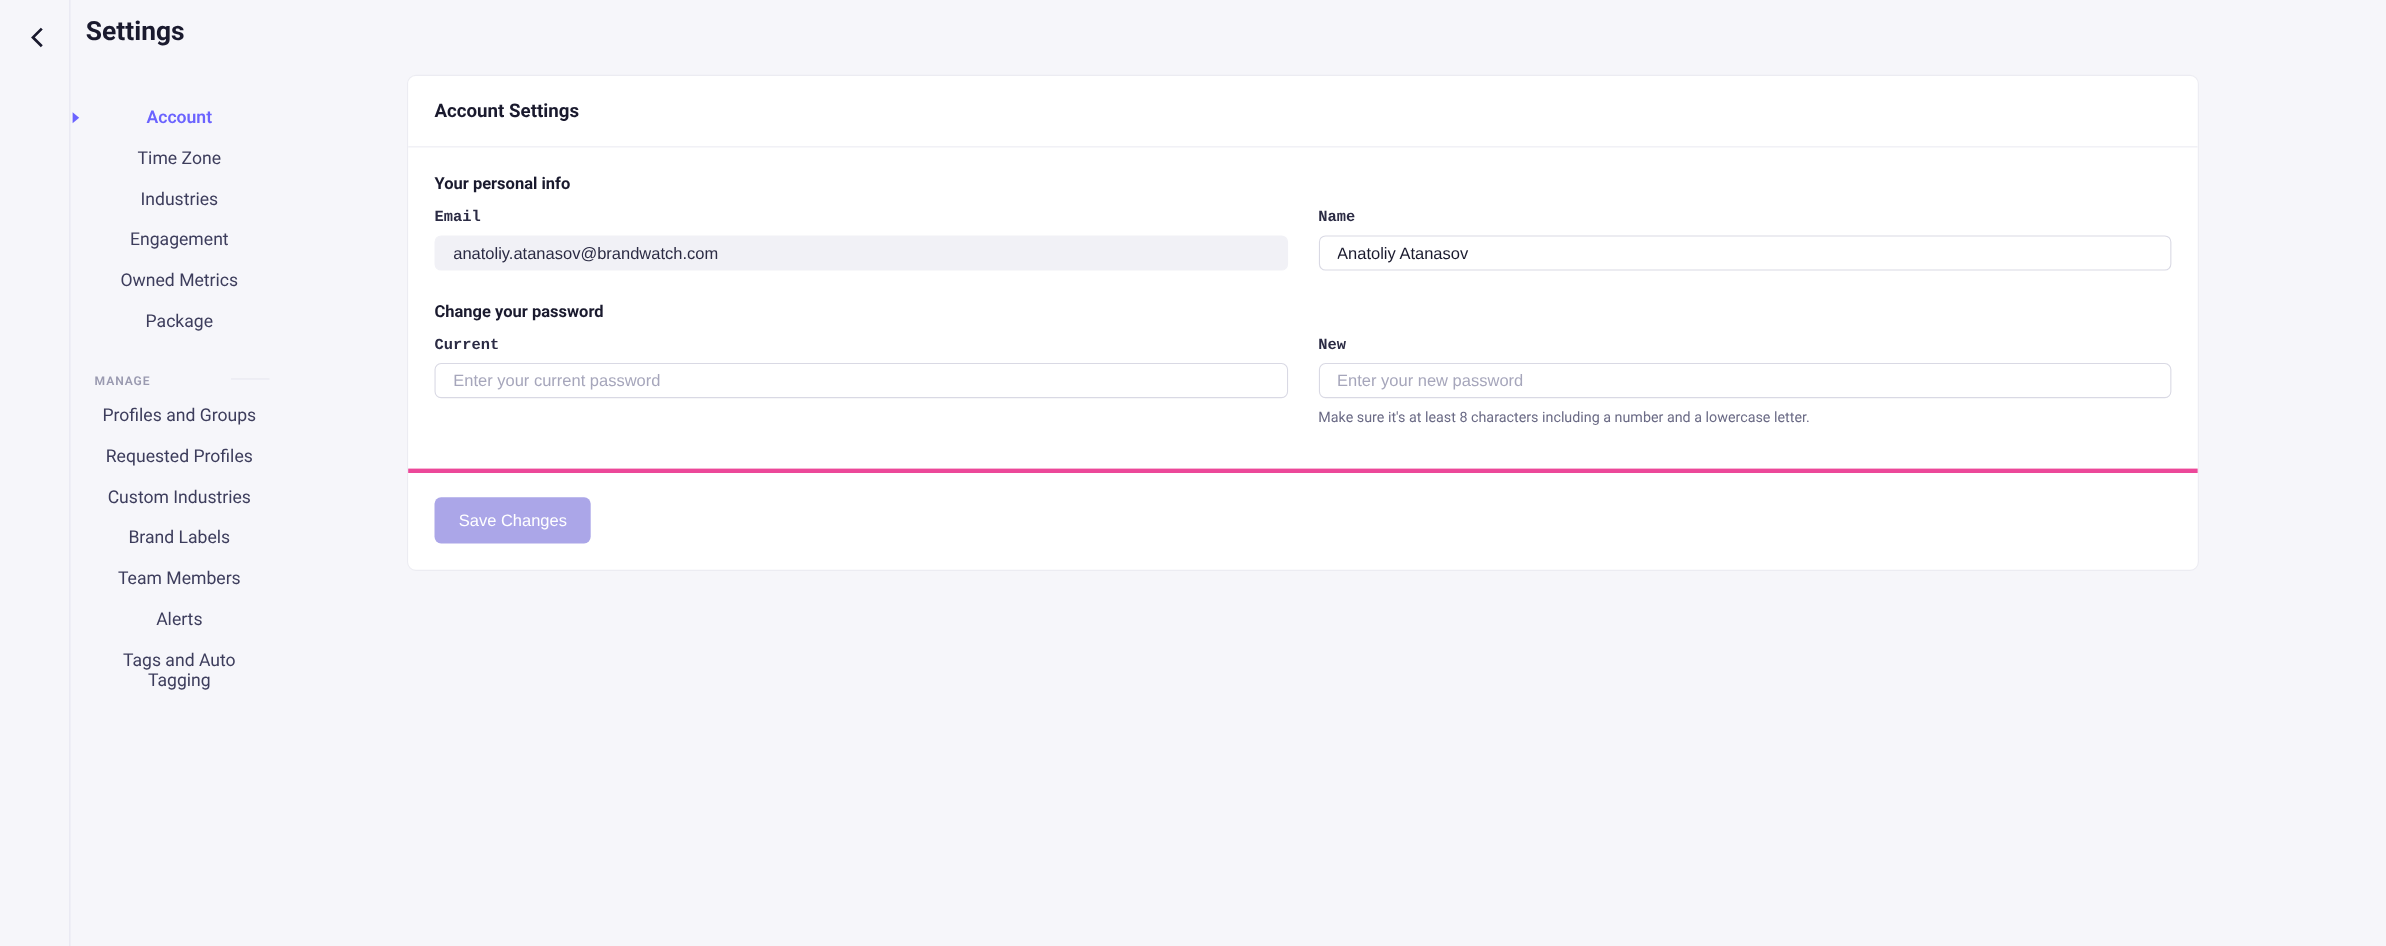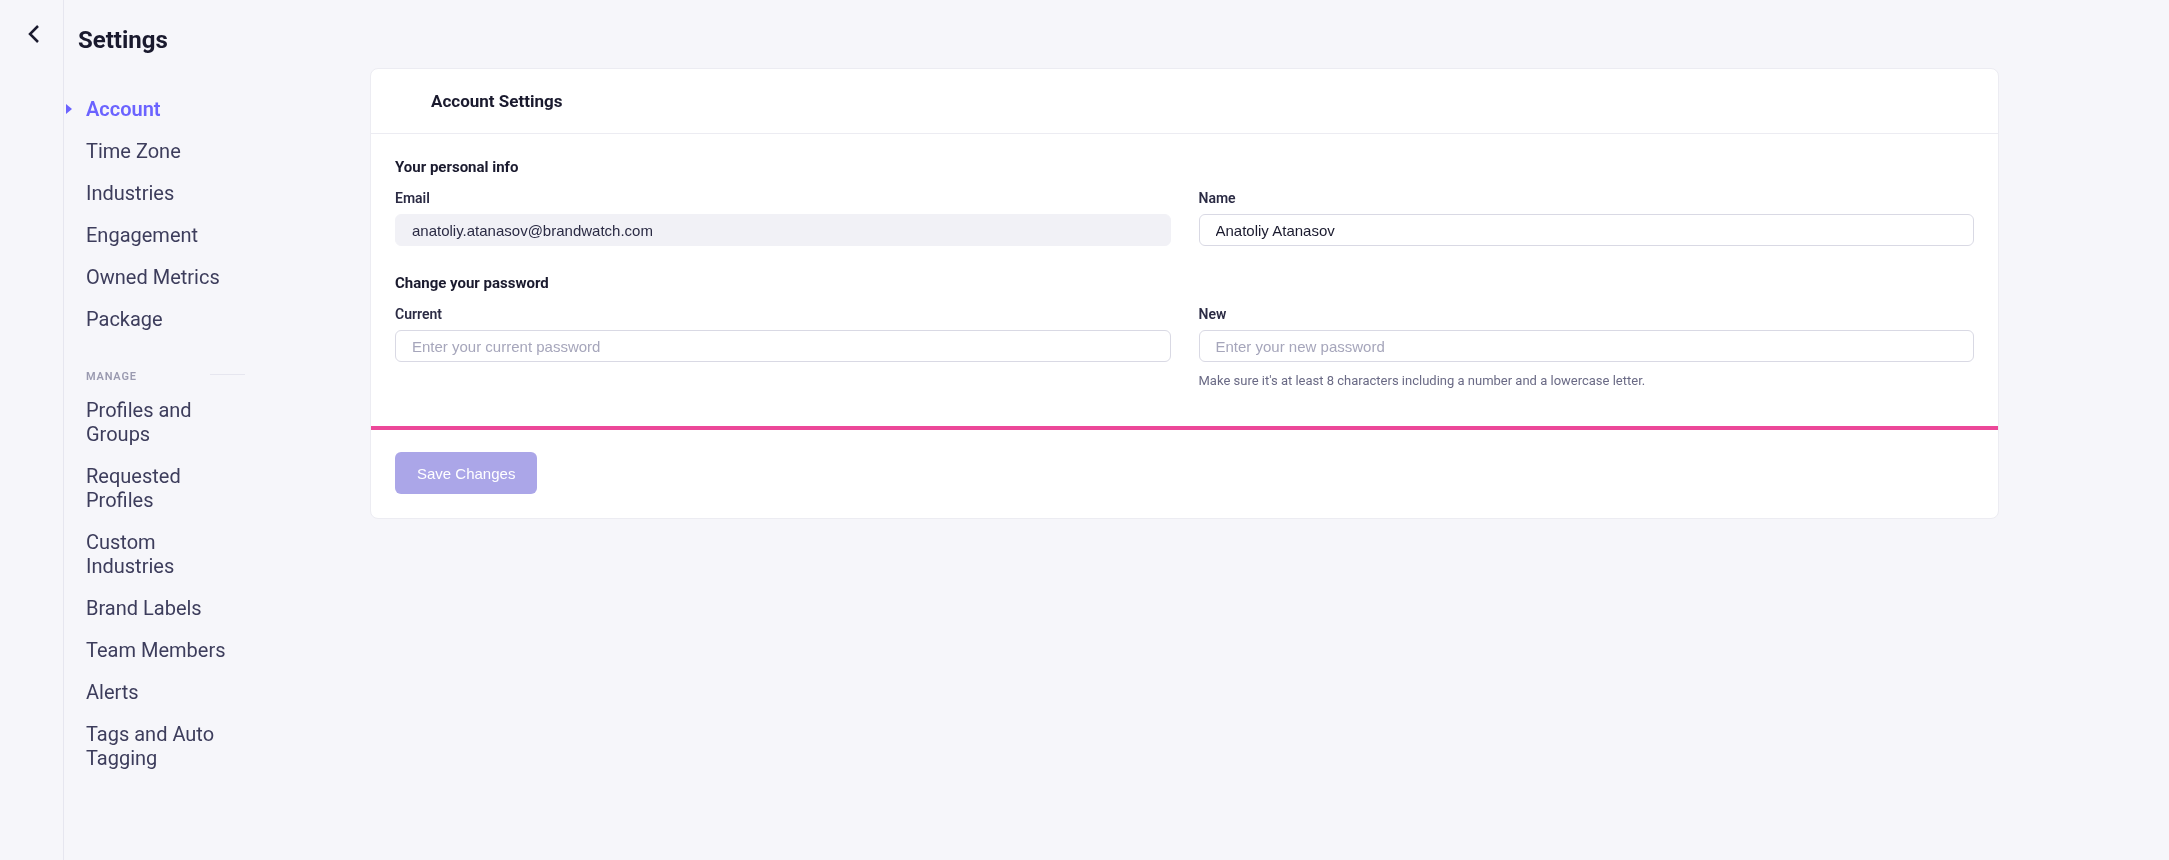--- a/index.html
+++ b/index.html
@@ -13,21 +13,21 @@
       color: #1a1a2e;
       font-size: 14px;
     }
     .app {
       display: flex;
       flex-direction: column;
       min-height: 100vh;
     }
     .topbar {
       display: flex;
-      align-items: flex-end;
+      align-items: flex-start;
       padding: 14px 20px;
       gap: 30px;
     }
     .back-btn {
       width: 28px;
       height: 40px;
       display: flex;
       align-items: center;
       justify-content: center;
       cursor: pointer;
@@ -72,23 +72,24 @@
       background: #e6e6ef;
     }
     .nav-group {
       margin-bottom: 12px;
     }
     .nav-item {
       position: relative;
       display: block;
       padding: 9px 20px 9px 26px;
       color: #3d3d5c;
-      font-size: 20px;
+      font-size: 16px;
       cursor: pointer;
       text-decoration: none;
+      text-align: center;
     }
     .nav-item.active {
       color: #6b63ff;
       font-weight: 600;
     }
     .nav-item.active::before {
       content: "";
       position: absolute;
       left: 6px;
       top: 50%;
@@ -130,21 +131,20 @@
       overflow: hidden;
     }
     .card-header {
       padding: 22px 24px;
       border-bottom: 1px solid #ececf2;
     }
     .card-title {
       font-size: 17px;
       font-weight: 700;
       color: #1a1a2e;
-      margin-left: 36px;
     }
     .card-body {
       padding: 24px 24px 8px 24px;
     }
     .section-title {
       font-size: 15px;
       font-weight: 700;
       color: #1a1a2e;
       margin-bottom: 14px;
     }
@@ -156,20 +156,21 @@
     }
     .field-col {
       display: flex;
       flex-direction: column;
     }
     .field-label {
       font-size: 14px;
       font-weight: 600;
       color: #2b2b44;
       margin-bottom: 8px;
+      font-family: Liberation Mono, monospace;
     }
     .text-input {
       width: 100%;
       height: 32px;
       padding: 0 16px;
       border: 1px solid #d9d9e4;
       border-radius: 6px;
       font-size: 15px;
       color: #1a1a2e;
       background: #ffffff;

